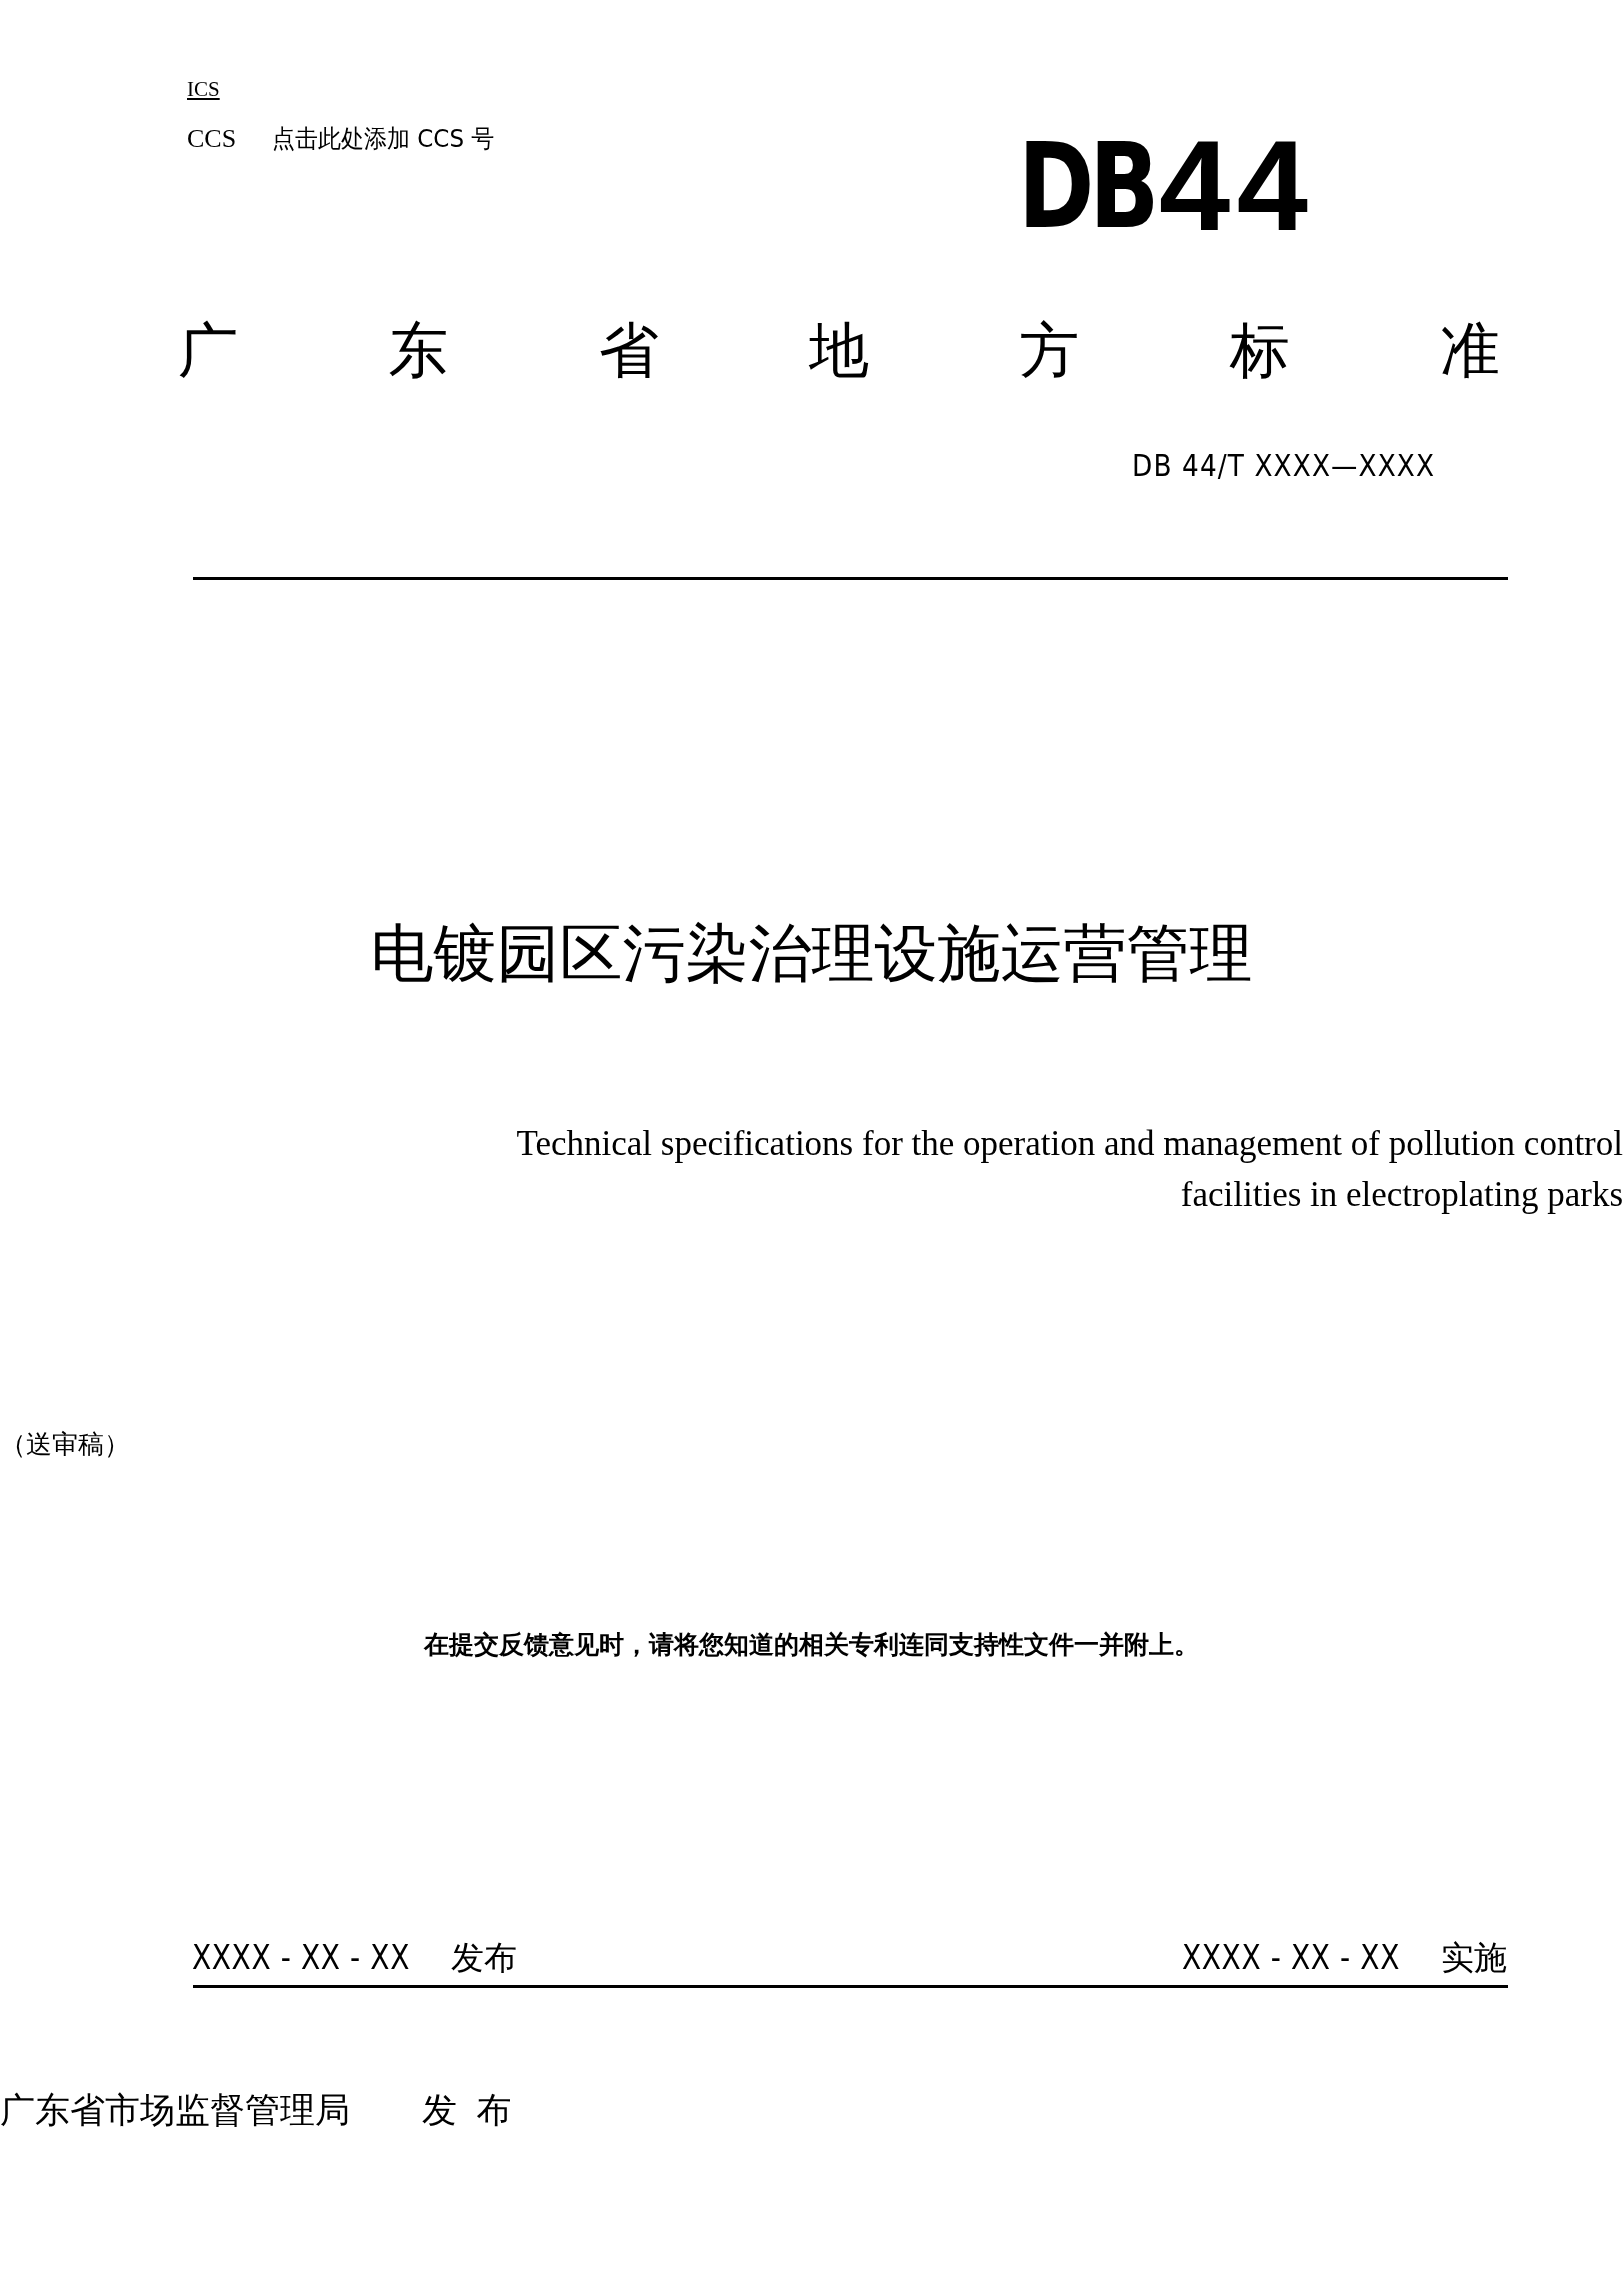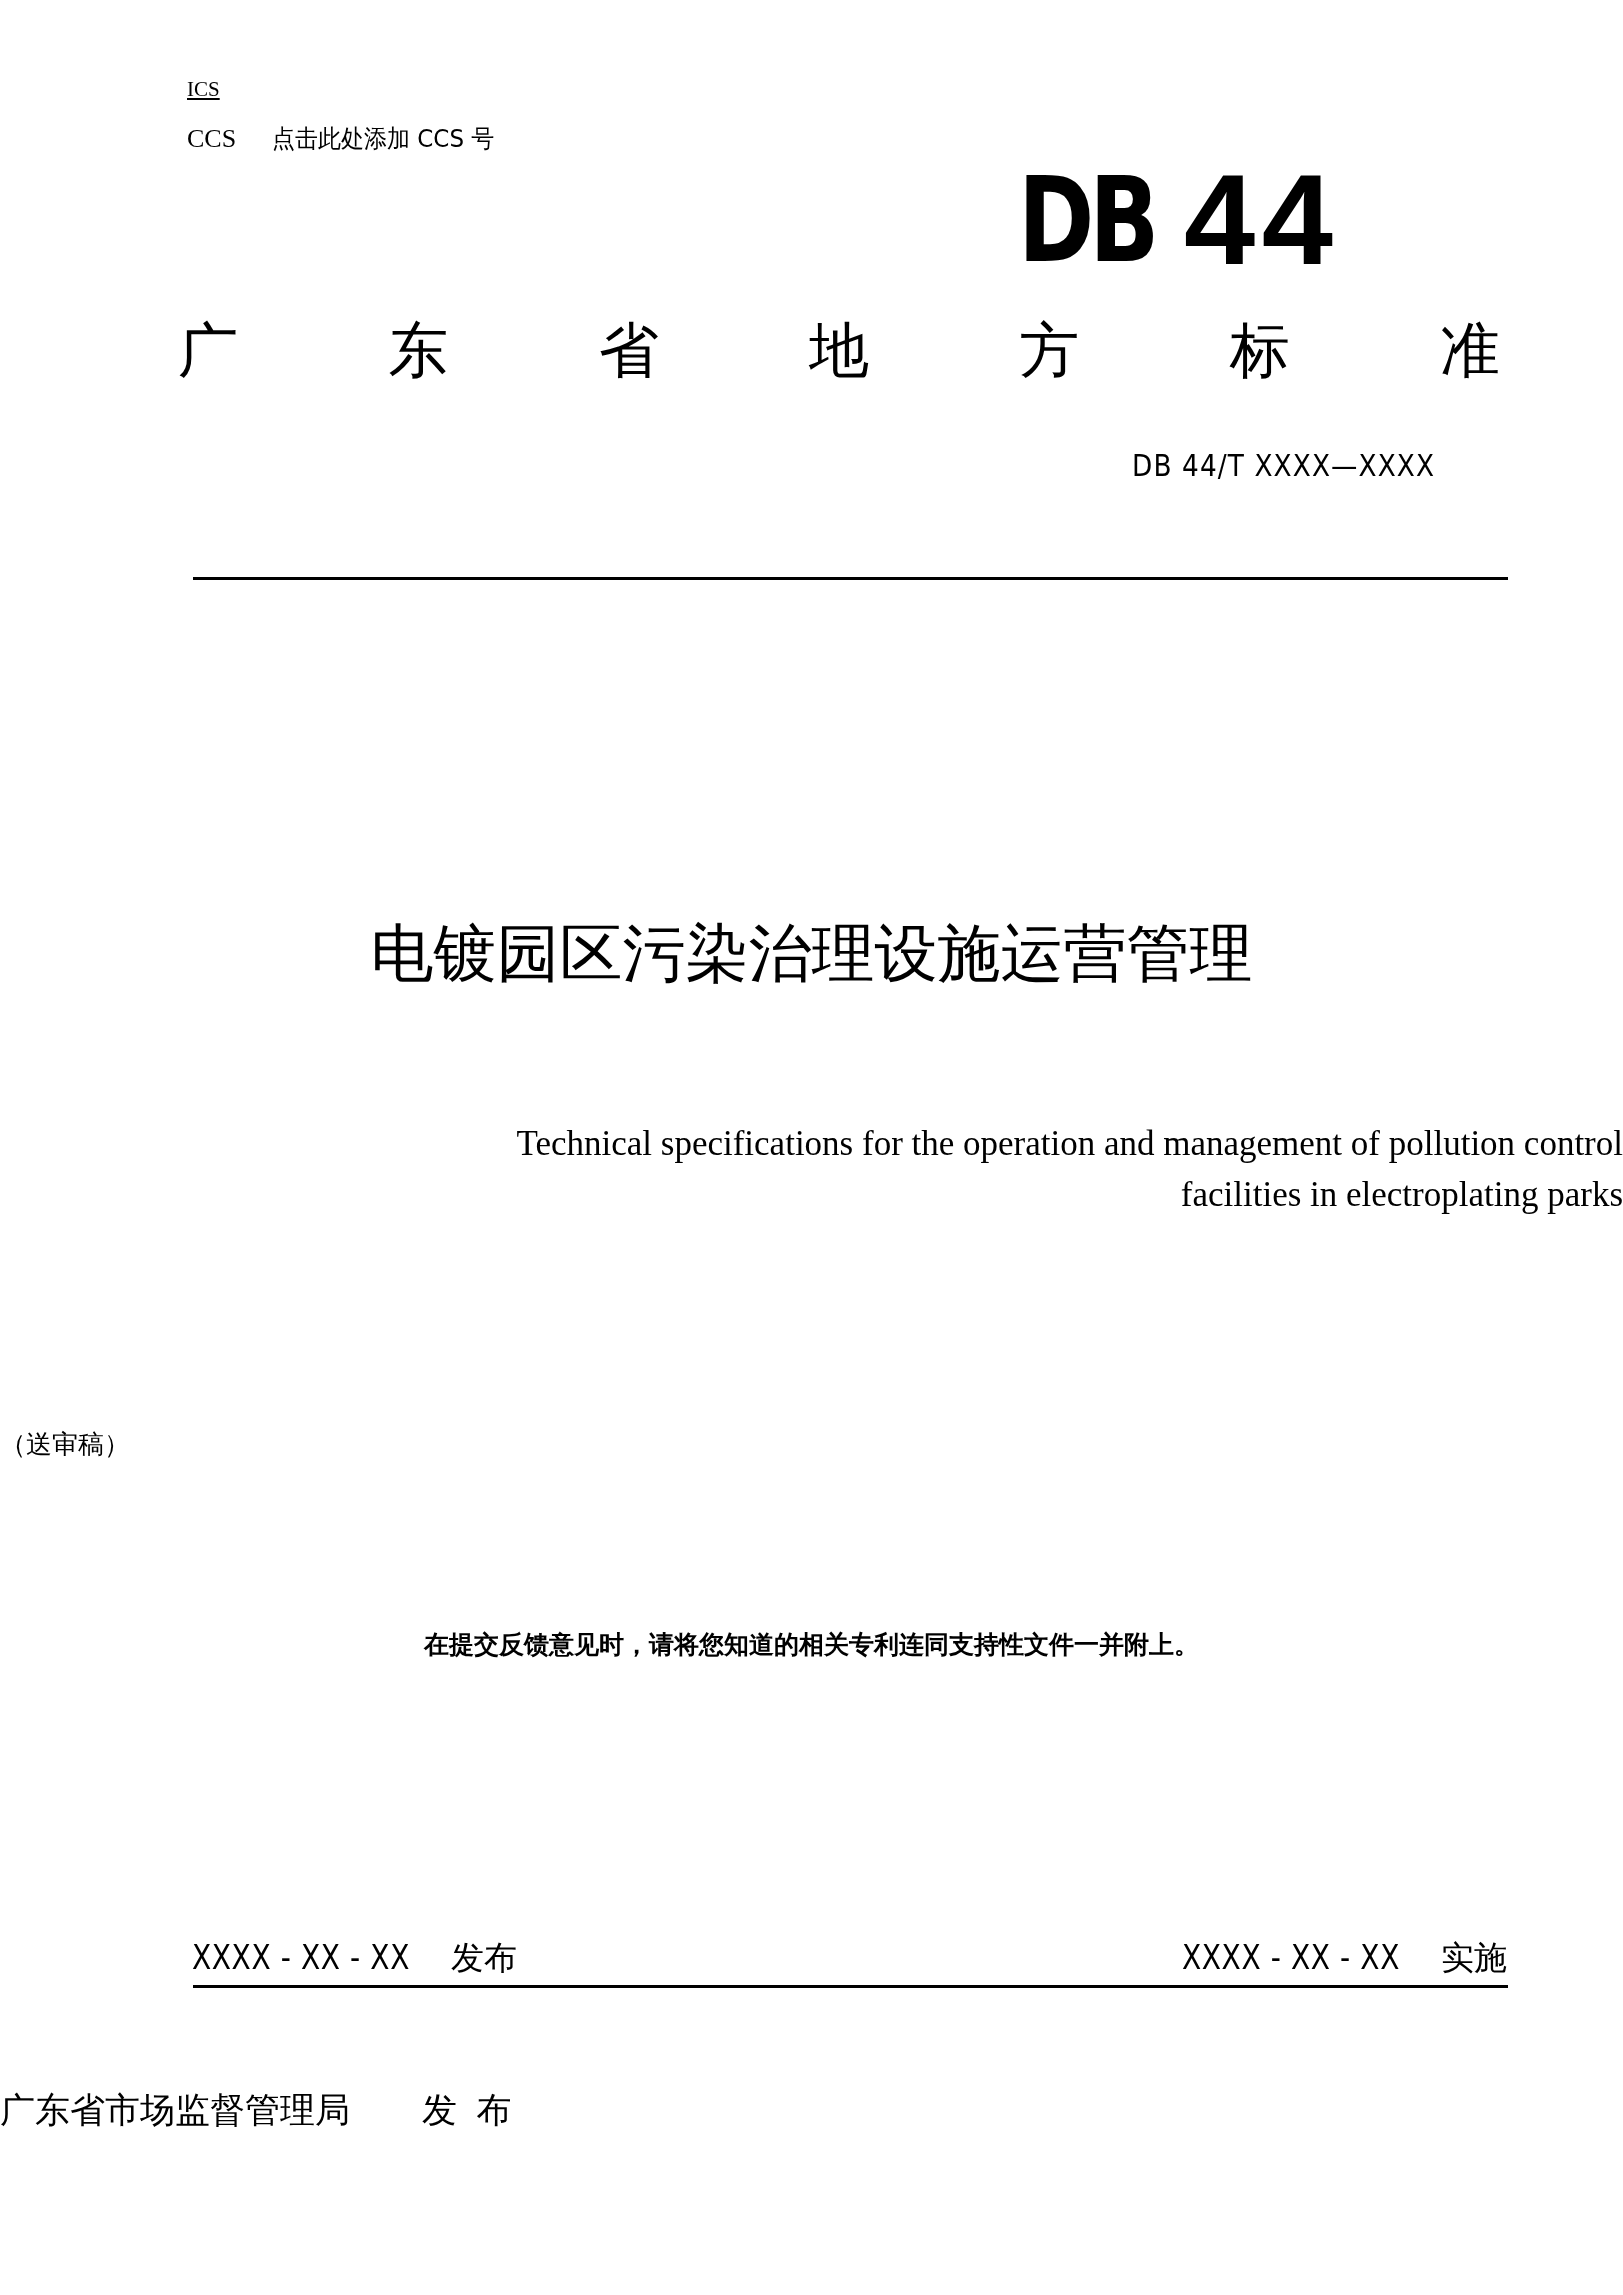--- a/index.html
+++ b/index.html
@@ -4,23 +4,23 @@
 <style>
   html, body { margin: 0; padding: 0; background: #ffffff; }
   body { width: 1623px; height: 2295px; position: relative; overflow: hidden; color: #000; }
   .abs { position: absolute; white-space: nowrap; }
   .serif { font-family: "Liberation Serif", "DejaVu Serif", serif; }
 
   #ics { left: 187px; top: 77px; font-size: 21px; text-decoration: underline; }
   #ccs { left: 187px; top: 122px; font-size: 26px; display: flex; align-items: baseline; gap: 36px; }
   #ccs .hint { font-family: "DejaVu Sans", sans-serif; font-size: 25px; transform: scaleX(0.92); transform-origin: left center; }
 
-  #db-logo { left: 1018px; top: 175px; height: 90px; display: flex; align-items: flex-end; gap: 12px; }
+  #db-logo { left: 1018px; top: 141px; height: 90px; display: flex; align-items: flex-end; }
   #db-logo .db { font-family: "DejaVu Sans", sans-serif; font-weight: bold; font-size: 118px; line-height: 90px; letter-spacing: -6.5px; transform: scaleX(0.78); transform-origin: left bottom; display: inline-block; width: 141px; }
-  #db-logo .num { font-family: "Liberation Sans", sans-serif; font-weight: bold; font-size: 128px; line-height: 90px; letter-spacing: 6.5px; margin-left: 13px; }
+  #db-logo .num { font-family: "Liberation Sans", sans-serif; font-weight: bold; font-size: 128px; line-height: 90px; letter-spacing: 6.5px; margin-left: 0; }
 
   #std-type { left: 178px; top: 318px; width: 1322px; display: flex; justify-content: space-between; font-family: "DejaVu Sans", sans-serif; font-size: 60px; line-height: 65px; }
 
   #std-number { left: 1132px; top: 447px; font-family: "DejaVu Sans", sans-serif; font-size: 31px; transform: scaleX(0.85); transform-origin: left top; letter-spacing: 1.3px; }
 
   .rule { position: absolute; background: #000; }
   #rule-top { left: 193px; top: 577px; width: 1315px; height: 3.3px; }
   #rule-bottom { left: 193px; top: 1985px; width: 1315px; height: 3.3px; }
 
   #title-cn { left: 0; width: 1623px; top: 885px; text-align: center; font-family: "DejaVu Sans", sans-serif; font-size: 63px; line-height: 89px; margin-top: 24px; }

